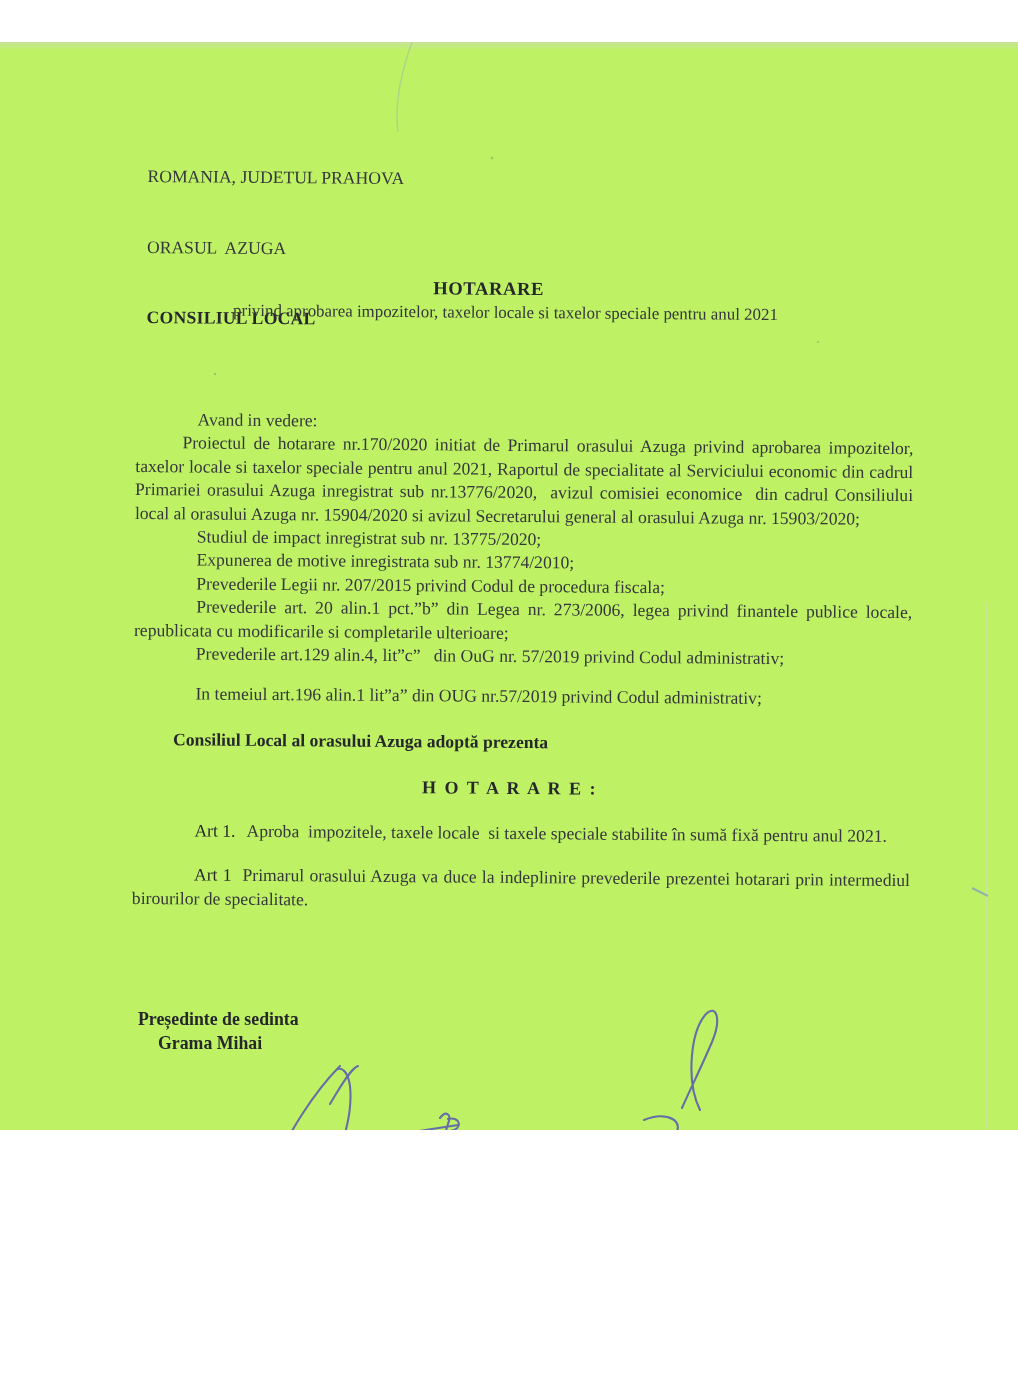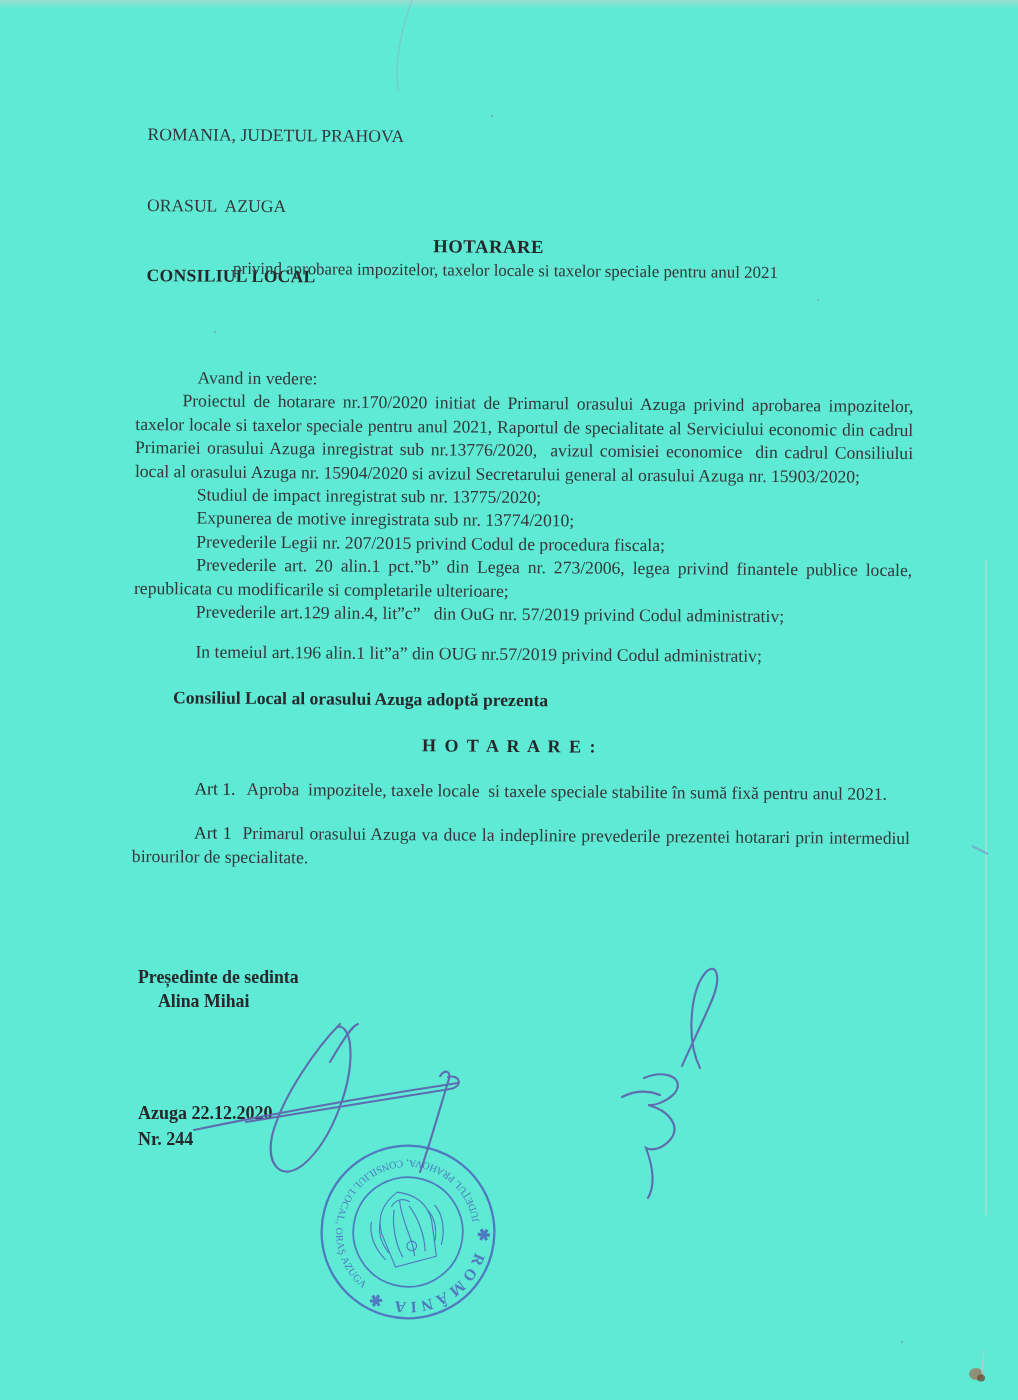--- a/index.html
+++ b/index.html
@@ -1,22 +1,23 @@
 <!DOCTYPE html>
 <html><head>
 <meta charset="utf-8">
 <style>
   html,body{margin:0;padding:0;background:#ffffff;}
   .page{
     position:relative;
-    width:1018px;height:1400px;
-    background:#5eead4;
+    width:1018px;height:1088px;
+    background:#bef264;
     overflow:hidden;
     font-family:"Liberation Serif","DejaVu Serif",serif;
     color:#35363b;
+    margin-top:42px;
   }
   .edge-top{position:absolute;top:0;left:0;right:0;height:9px;
     background:linear-gradient(#d3d3cf,rgba(255,255,255,0));opacity:.5;}
   .tilt{position:absolute;left:0;top:0;width:1018px;height:1400px;
     transform:rotate(0.45deg);transform-origin:140px 80px;}
   .header{position:absolute;left:148px;top:76px;font-size:17.6px;line-height:23.5px;white-space:pre-wrap;}
   .header .l3{font-weight:bold;color:#26272b;letter-spacing:.3px;}
   .heading{position:absolute;left:138px;top:233px;width:778px;text-align:center;}
   .doc-title{font-weight:bold;font-size:18.6px;letter-spacing:.6px;color:#26272b;margin-right:74px;white-space:nowrap;}
   .doc-subtitle{font-size:16.9px;margin-top:3px;margin-right:40px;white-space:nowrap;}
@@ -73,21 +74,21 @@
       <p class="adoption">Consiliul Local al orasului Azuga adoptă prezenta</p>
       <p class="decision">H O T A R A R E :</p>
       <p class="ind art"><span class="art-label">Art 1.</span><span>Aproba  impozitele, taxele locale  si taxele speciale stabilite în sumă fixă pentru anul 2021.</span></p>
       <p class="ind art"><span class="art-label">Art 1</span><span>Primarul orasului Azuga va duce la indeplinire prevederile prezentei hotarari prin intermediul birourilor de specialitate.</span></p>
     </div>
 
   </div>
 
   <div class="sig-left">
     <div>Președinte de sedinta</div>
-    <div class="name">Alina Mihai</div>
+    <div class="name">Grama Mihai</div>
   </div>
 
 
   <div class="footer-block">
     <div>Azuga 22.12.2020</div>
     <div>Nr. 244</div>
   </div>
 
   <svg class="stamp" viewBox="0 0 200 200">
     <defs>

